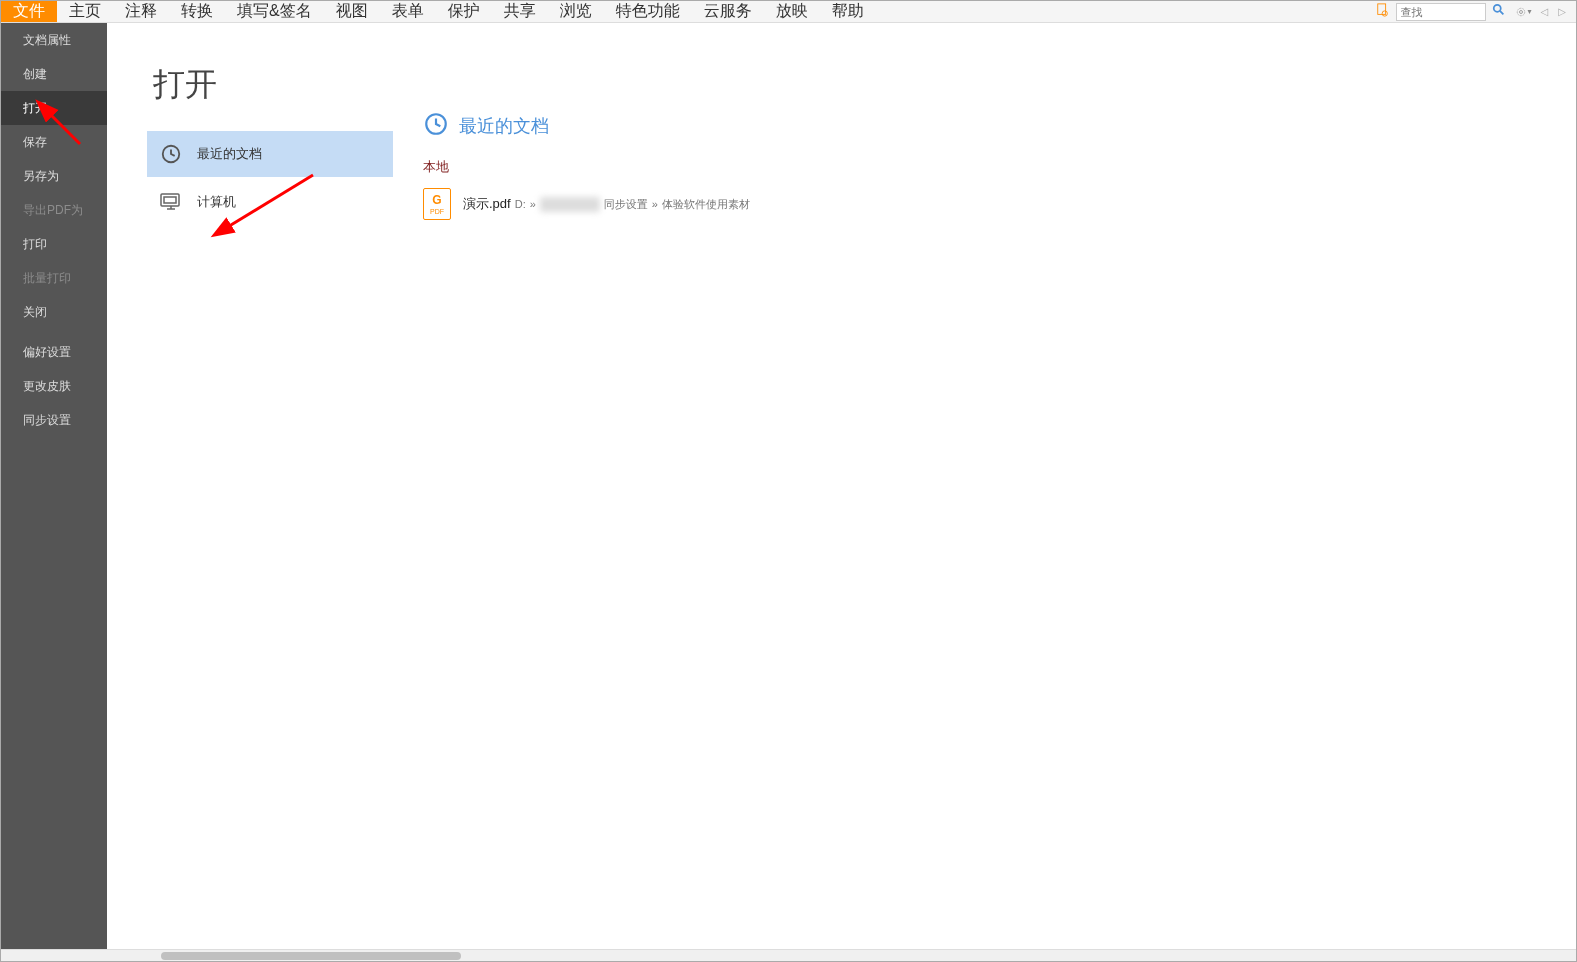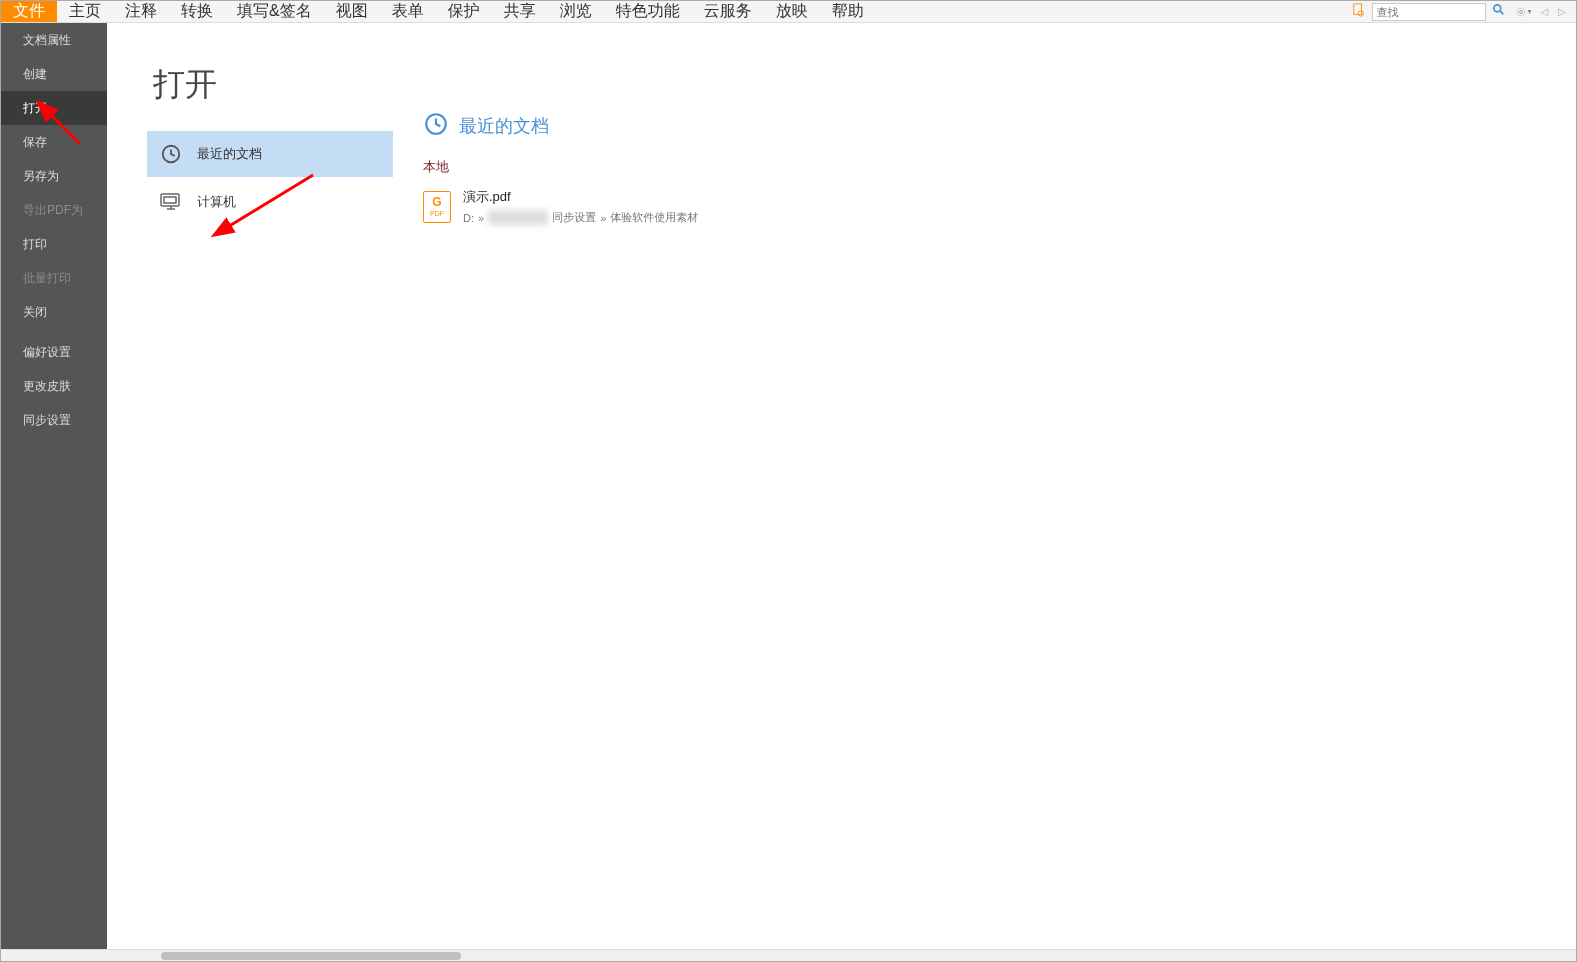--- a/index.html
+++ b/index.html
@@ -5,21 +5,21 @@
     * { margin: 0; padding: 0; box-sizing: border-box; }
     body { font-family: "Microsoft YaHei", sans-serif; font-size: 12px; background: #fff; overflow: hidden; }
     
     .app { width: 1577px; height: 962px; display: flex; flex-direction: column; border: 1px solid #aaa; }
     
     
     .menubar { height: 22px; background: #f5f5f5; display: flex; align-items: stretch; border-bottom: 1px solid #ddd; position: relative; }
     .menu-tab { padding: 0 12px; display: flex; align-items: center; color: #333; cursor: pointer; font-size: 16px; }
     .menu-tab.active { background: #ff8c00; color: #fff; }
     .menubar-right { margin-left: auto; display: flex; align-items: center; gap: 2px; padding-right: 6px; }
-    .search-box { border: 1px solid #ccc; background: #fff; height: 18px; width: 114px; padding: 0 4px; display: flex; align-items: center; }
+    .search-box { border: 1px solid #ccc; background: #fff; height: 18px; width: 90px; padding: 0 4px; display: flex; align-items: center; }
     .search-box input { border: none; outline: none; width: 100%; font-size: 11px; color: #888; }
     .search-mag { color: #4a90d9; font-weight: bold; cursor: pointer; padding: 0 4px; }
     .find-page-icon { color: #ff8c00; padding: 0 4px; }
     
     
     .body { flex: 1; display: flex; min-height: 0; }
     
     
     .sidebar { width: 106px; background: #555; display: flex; flex-direction: column; }
     .side-item { height: 34px; display: flex; align-items: center; padding-left: 22px; color: #ddd; font-size: 12px; cursor: pointer; }
@@ -37,21 +37,21 @@
     
     
     .content { flex: 1; background: #fff; padding: 88px 0 0 30px; }
     .content-header { display: flex; align-items: center; gap: 10px; margin-bottom: 18px; }
     .content-title { font-size: 18px; color: #4a90d9; font-weight: 400; }
     .section-label { font-size: 13px; color: #7f1d1d; margin-bottom: 8px; }
     .file-row { display: flex; align-items: center; gap: 12px; padding: 4px 0; cursor: pointer; }
     .file-icon { width: 28px; height: 32px; border: 1px solid #ff8c00; border-radius: 2px; display: flex; flex-direction: column; align-items: center; justify-content: center; position: relative; }
     .file-icon-g { color: #ff8c00; font-size: 12px; font-weight: bold; line-height: 1; }
     .file-icon-pdf { color: #ff8c00; font-size: 7px; line-height: 1; margin-top: 2px; }
-    .file-info { display: flex; flex-direction: column; gap: 4px; }
+    .file-info { display: flex; gap: 4px; }
     .file-name { font-size: 13px; color: #222; }
     .file-path { font-size: 11px; color: #777; display: flex; align-items: center; gap: 4px; }
     .path-part { white-space: nowrap; }
     .path-blur { filter: blur(3px); background: #ddd; color: transparent; border-radius: 2px; padding: 0 8px; }
     
     
     .bottom-scroll { height: 12px; background: #f0f0f0; border-top: 1px solid #ddd; display: flex; align-items: center; padding-left: 160px; }
     .scroll-thumb { height: 8px; width: 300px; background: #c0c0c0; border-radius: 4px; }
     
     

